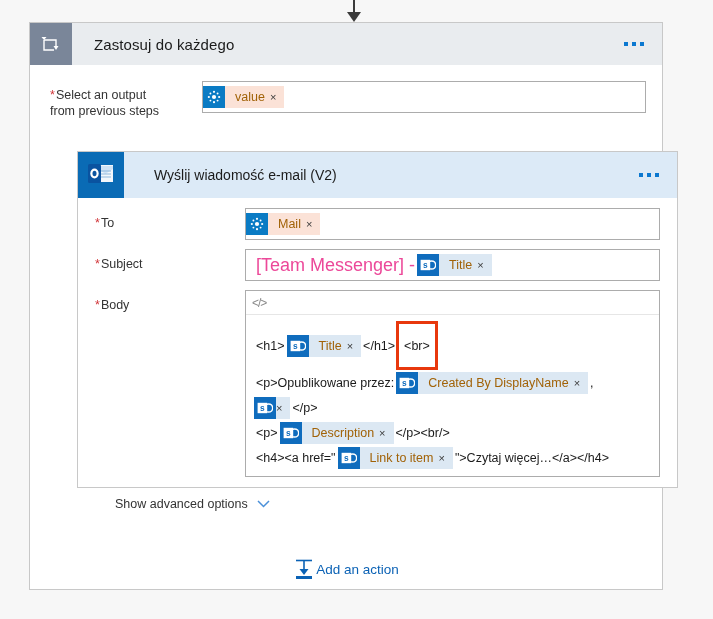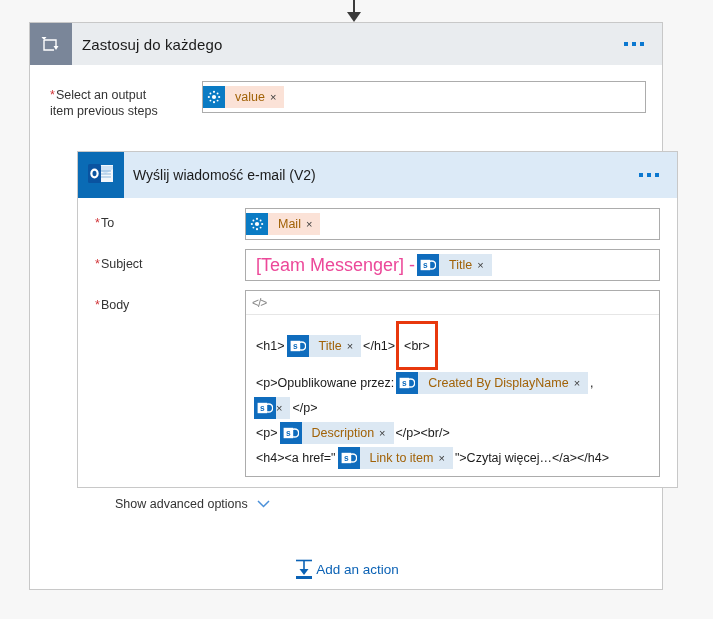--- a/index.html
+++ b/index.html
@@ -39,21 +39,21 @@
     display: flex;
     align-items: center;
   }
   .outer-header .icon-tile {
     width: 42px; height: 42px;
     background: #7a8699;
     display: flex; align-items: center; justify-content: center;
     flex: 0 0 42px;
   }
   .outer-header .title {
-    margin-left: 10px;
+    margin-left: 22px;
     font-size: 15px;
     color: #1b1b1b;
     letter-spacing: .1px;
   }
   .ellipsis-btn {
     position: absolute;
     right: 14px; top: 50%;
     transform: translateY(-50%);
     display: flex; gap: 4px;
     padding: 6px 4px;
@@ -139,21 +139,21 @@
     display: flex;
     align-items: center;
   }
   .inner-header .icon-tile {
     width: 46px; height: 46px;
     background: #0a6bb5;
     flex: 0 0 46px;
     display: flex; align-items: center; justify-content: center;
   }
   .inner-header .title {
-    margin-left: 9px;
+    margin-left: 30px;
     font-size: 14px;
     color: #1b1b1b;
   }
 
   .inner-body { padding: 10px 17px 0 17px; }
 
   .frow {
     display: flex;
     align-items: flex-start;
     margin-bottom: 9px;
@@ -271,21 +271,21 @@
         <i></i>
         <i></i>
         <i></i>
       </div>
     </div>
 
     <div class="outer-body">
       <div class="row-sel">
         <div class="label sel-label">
           <span class="req">*</span><span>Select an output</span><br>
-          <span>item previous steps</span>
+          <span>from previous steps</span>
         </div>
         <div class="field-box">
           <span class="token flow">
             <span class="tok-ico">
               <svg width="14" height="14" viewBox="0 0 16 16">
                 <circle cx="8" cy="8" r="2.4" fill="#ffffff"></circle>
                 <circle cx="8" cy="2.1" r="1.25" fill="#ffffff"></circle>
                 <circle cx="8" cy="13.9" r="1.25" fill="#ffffff"></circle>
                 <circle cx="2.1" cy="8" r="1.25" fill="#ffffff"></circle>
                 <circle cx="13.9" cy="8" r="1.25" fill="#ffffff"></circle>

